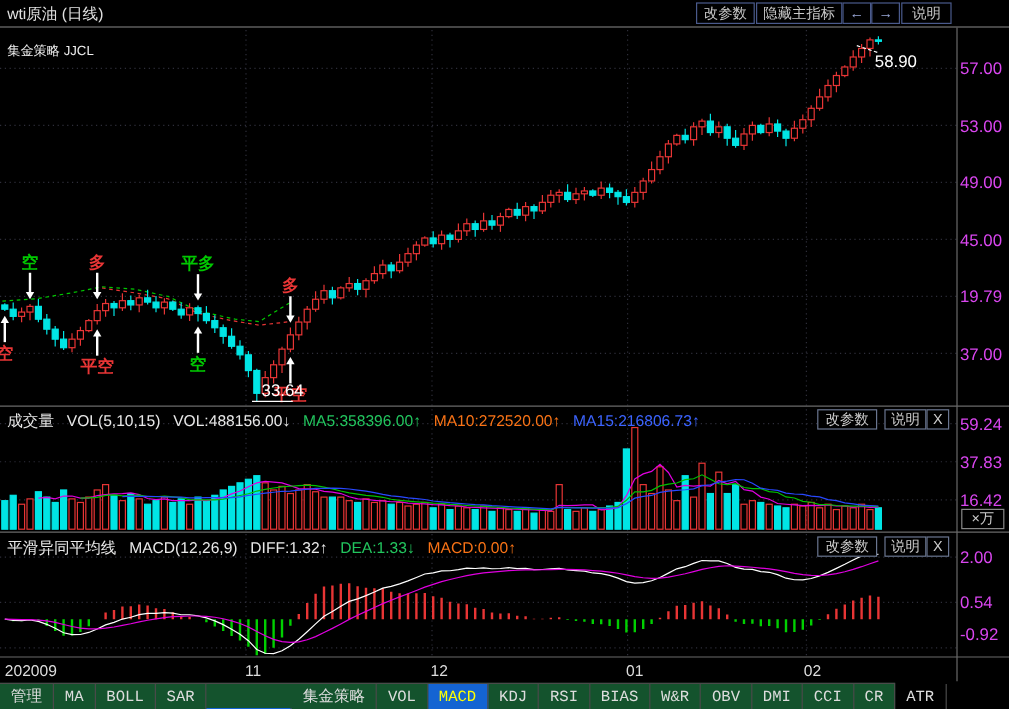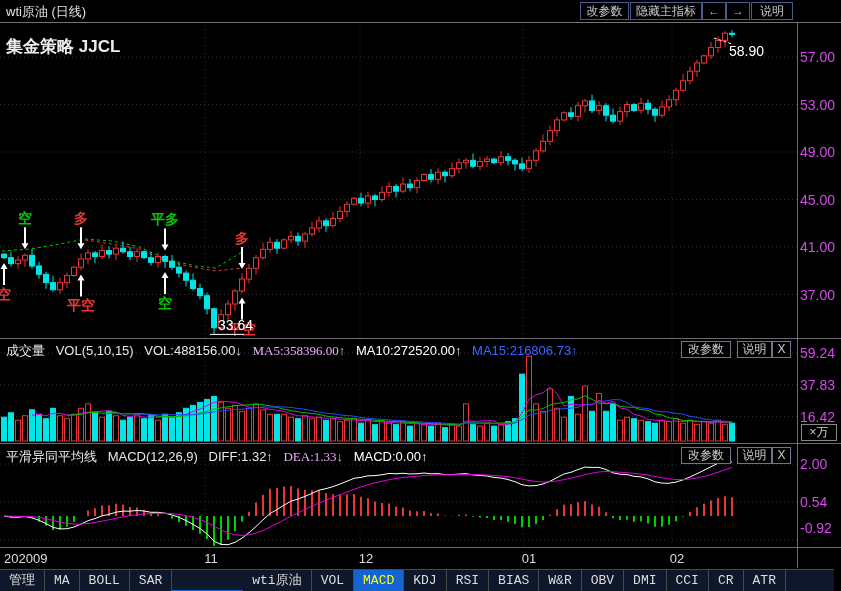--- a/index.html
+++ b/index.html
@@ -11,41 +11,41 @@
           border-bottom:1px solid #737373;z-index:3;}
   .app-title{position:absolute;left:6px;top:3px;color:#e0e0e0;font-size:13px;white-space:nowrap;}
   .tb-btn{position:absolute;top:2px;height:16px;line-height:16px;text-align:center;
           border:1px solid #4a5a8c;color:#c8c8c8;font-size:12px;background:#000;cursor:default;}
   #btn-change-params{left:580px;width:47px;}
   #btn-hide-main{left:630px;width:70px;}
   #btn-prev{left:702px;width:22px;color:#9aa8d8;}
   #btn-next{left:726px;width:22px;color:#9aa8d8;}
   #btn-help{left:751px;width:40px;}
 
-  .chart-label{position:absolute;left:6px;top:35px;color:#eee;font-size:17px;z-index:2;white-space:nowrap;font-weight:bold;}
+  .chart-label{position:absolute;left:6px;top:35px;color:#eee;font-size:11px;z-index:2;white-space:nowrap;}
 
   .yaxis-label{position:absolute;left:800px;color:#d946ef;font-size:14px;z-index:2;
                transform:translateY(-50%);white-space:nowrap;}
   .unit-box{position:absolute;left:801px;top:424px;width:34px;height:15px;border:1px solid #888;
             color:#ccc;font-size:12px;text-align:center;line-height:15px;z-index:2;}
 
   .pane-header{position:absolute;left:6px;height:16px;font-size:13px;z-index:2;white-space:nowrap;}
   #vol-header{top:342px;} #macd-header{top:448px;}
   .pane-header span{margin-right:7px;margin-top:44px;}
-  .c-w{color:#e8e8e8;} .c-m{color:#f0abfc;font-family:Liberation Serif, serif;} .c-g{color:#ffffff;} .c-b{color:#3c64ff;}
+  .c-w{color:#e8e8e8;} .c-m{color:#22c55e;} .c-g{color:#f97316;} .c-b{color:#3c64ff;}
 
   .pane-btn{position:absolute;height:15px;line-height:15px;border:1px solid #6a7690;color:#ccc;
             font-size:12px;text-align:center;z-index:2;background:#000;cursor:default;}
   .pb-params{left:681px;width:48px;} .pb-help{left:737px;width:33px;} .pb-close{left:772px;width:17px;}
   .vol-btn{top:341px;} .macd-btn{top:447px;}
 
   .x-label{position:absolute;top:551px;color:#ddd;font-size:13px;z-index:2;white-space:nowrap;}
   .x-label.centered{transform:translateX(-50%);}
 
-  .toolbar{position:absolute;left:0;top:569px;width:834px;height:22px;background:#0f172a;
+  .toolbar{position:absolute;left:0;top:569px;width:746px;height:22px;background:#14532d;
            border-top:1px solid #4a4a4a;display:flex;z-index:3;}
   .tool-item{height:22px;line-height:21px;text-align:center;color:#ddd;font-size:13px;
              border-right:1px solid #4a4a4a;padding:0 9px;white-space:nowrap;
              font-family:"Liberation Mono","Liberation Sans",monospace;cursor:default;}
   .tool-item.active-blue{background:#1464d2;color:#fff;margin-top:20px;}
   .tool-item.active-macd{background:#1464d2;color:#ffff00;}
 </style>
 </head>
 <body>
 
@@ -531,21 +531,21 @@
   <div class="tb-btn" id="btn-next">→</div>
   <div class="tb-btn" id="btn-help">说明</div>
 </div>
 
 <div class="chart-label">集金策略 JJCL</div>
 
 <span class="yaxis-label" style="top:57px">57.00</span>
 <span class="yaxis-label" style="top:105px">53.00</span>
 <span class="yaxis-label" style="top:152px">49.00</span>
 <span class="yaxis-label" style="top:200px">45.00</span>
-<span class="yaxis-label" style="top:247px">41.00</span>
+<span class="yaxis-label" style="top:247px">19.79</span>
 <span class="yaxis-label" style="top:295px">37.00</span>
 
 <div class="pane-header" id="vol-header">
   <span class="c-w">成交量</span>
   <span class="c-w">VOL(5,10,15)</span>
   <span class="c-w">VOL:488156.00↓</span>
   <span class="c-m">MA5:358396.00↑</span>
   <span class="c-g">MA10:272520.00↑</span>
   <span class="c-b">MA15:216806.73↑</span>
 </div>
@@ -576,21 +576,21 @@
 <span class="x-label centered" style="left:366px">12</span>
 <span class="x-label centered" style="left:529px">01</span>
 <span class="x-label centered" style="left:677px">02</span>
 
 <div class="toolbar">
   <span class="tool-item">管理</span>
   <span class="tool-item">MA</span>
   <span class="tool-item">BOLL</span>
   <span class="tool-item">SAR</span>
   <span class="tool-item active-blue">集金策略</span>
-  <span class="tool-item">wti原油</span>
+  <span class="tool-item">集金策略</span>
   <span class="tool-item">VOL</span>
   <span class="tool-item active-macd">MACD</span>
   <span class="tool-item">KDJ</span>
   <span class="tool-item">RSI</span>
   <span class="tool-item">BIAS</span>
   <span class="tool-item">W&amp;R</span>
   <span class="tool-item">OBV</span>
   <span class="tool-item">DMI</span>
   <span class="tool-item">CCI</span>
   <span class="tool-item">CR</span>

